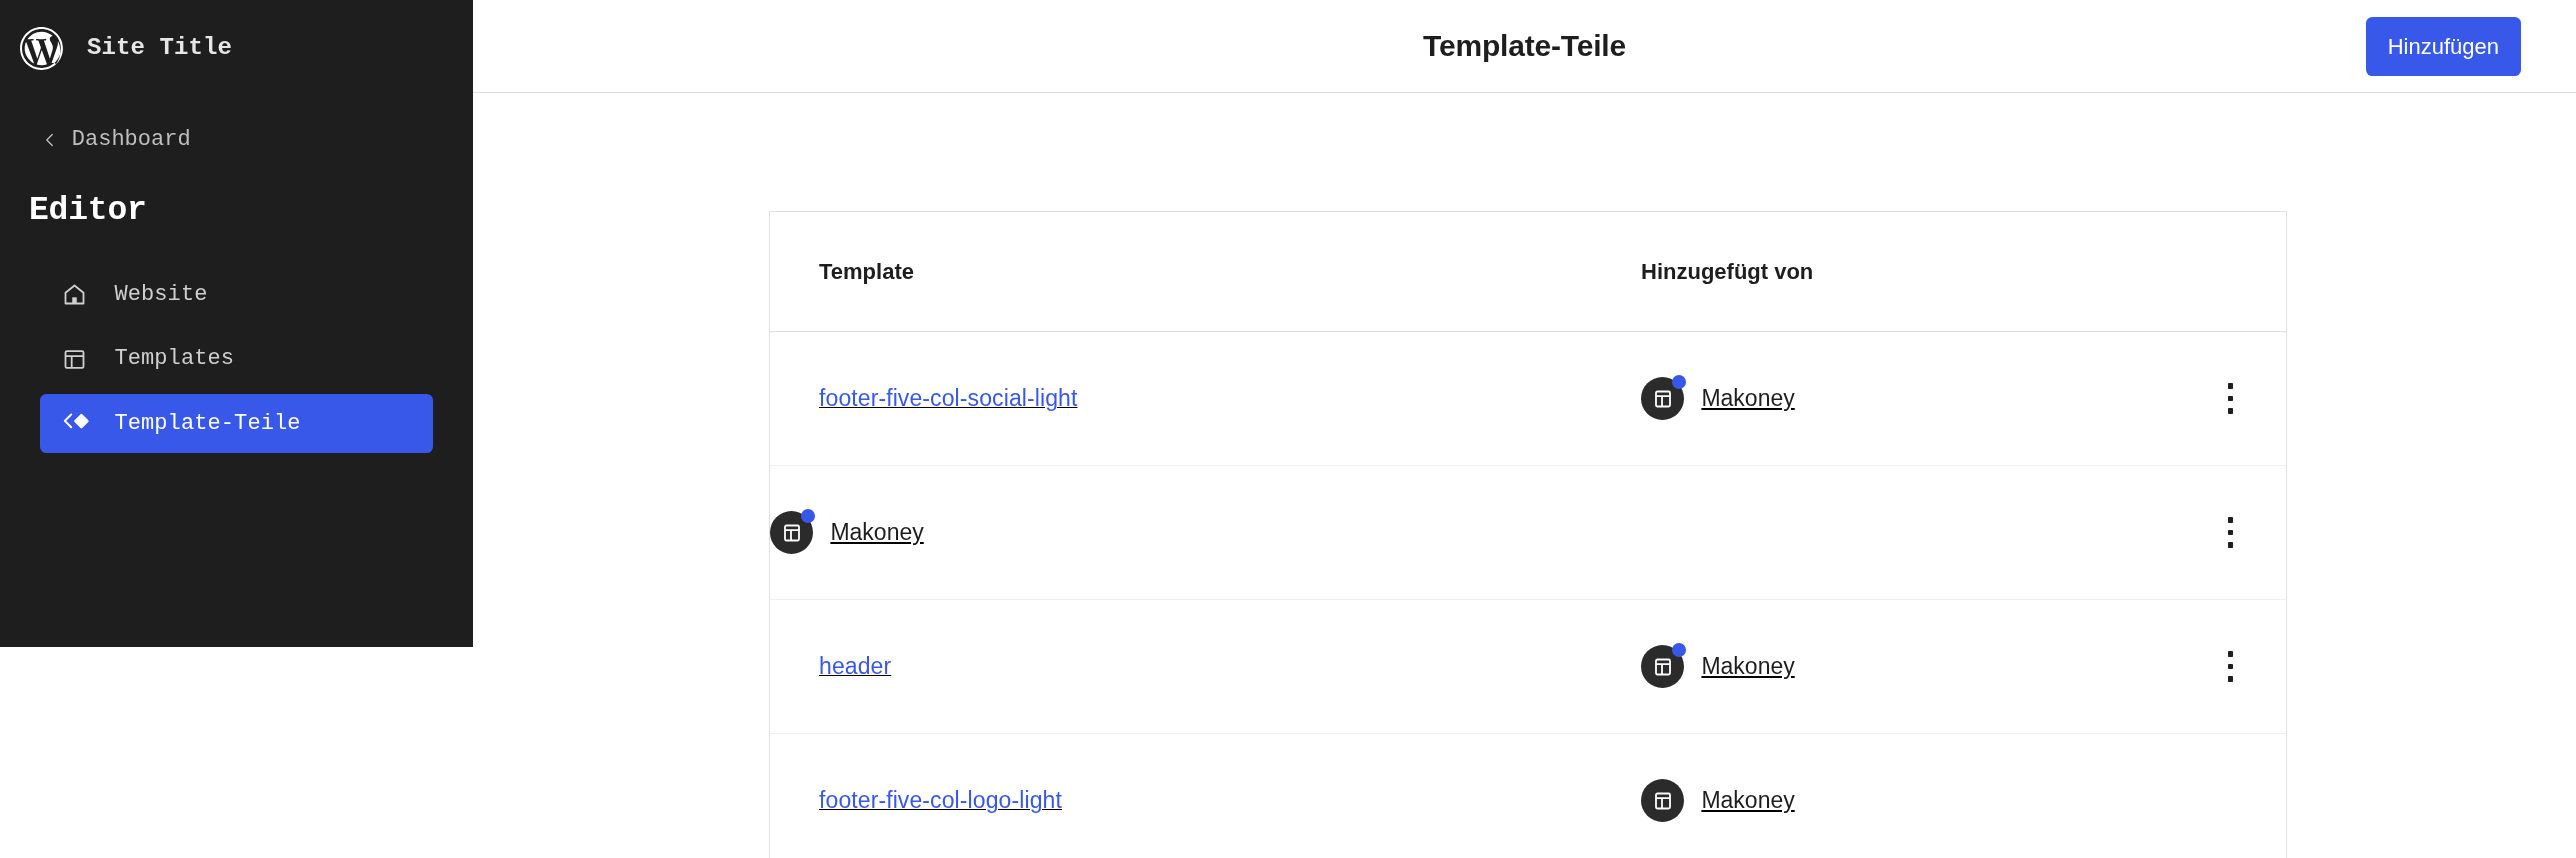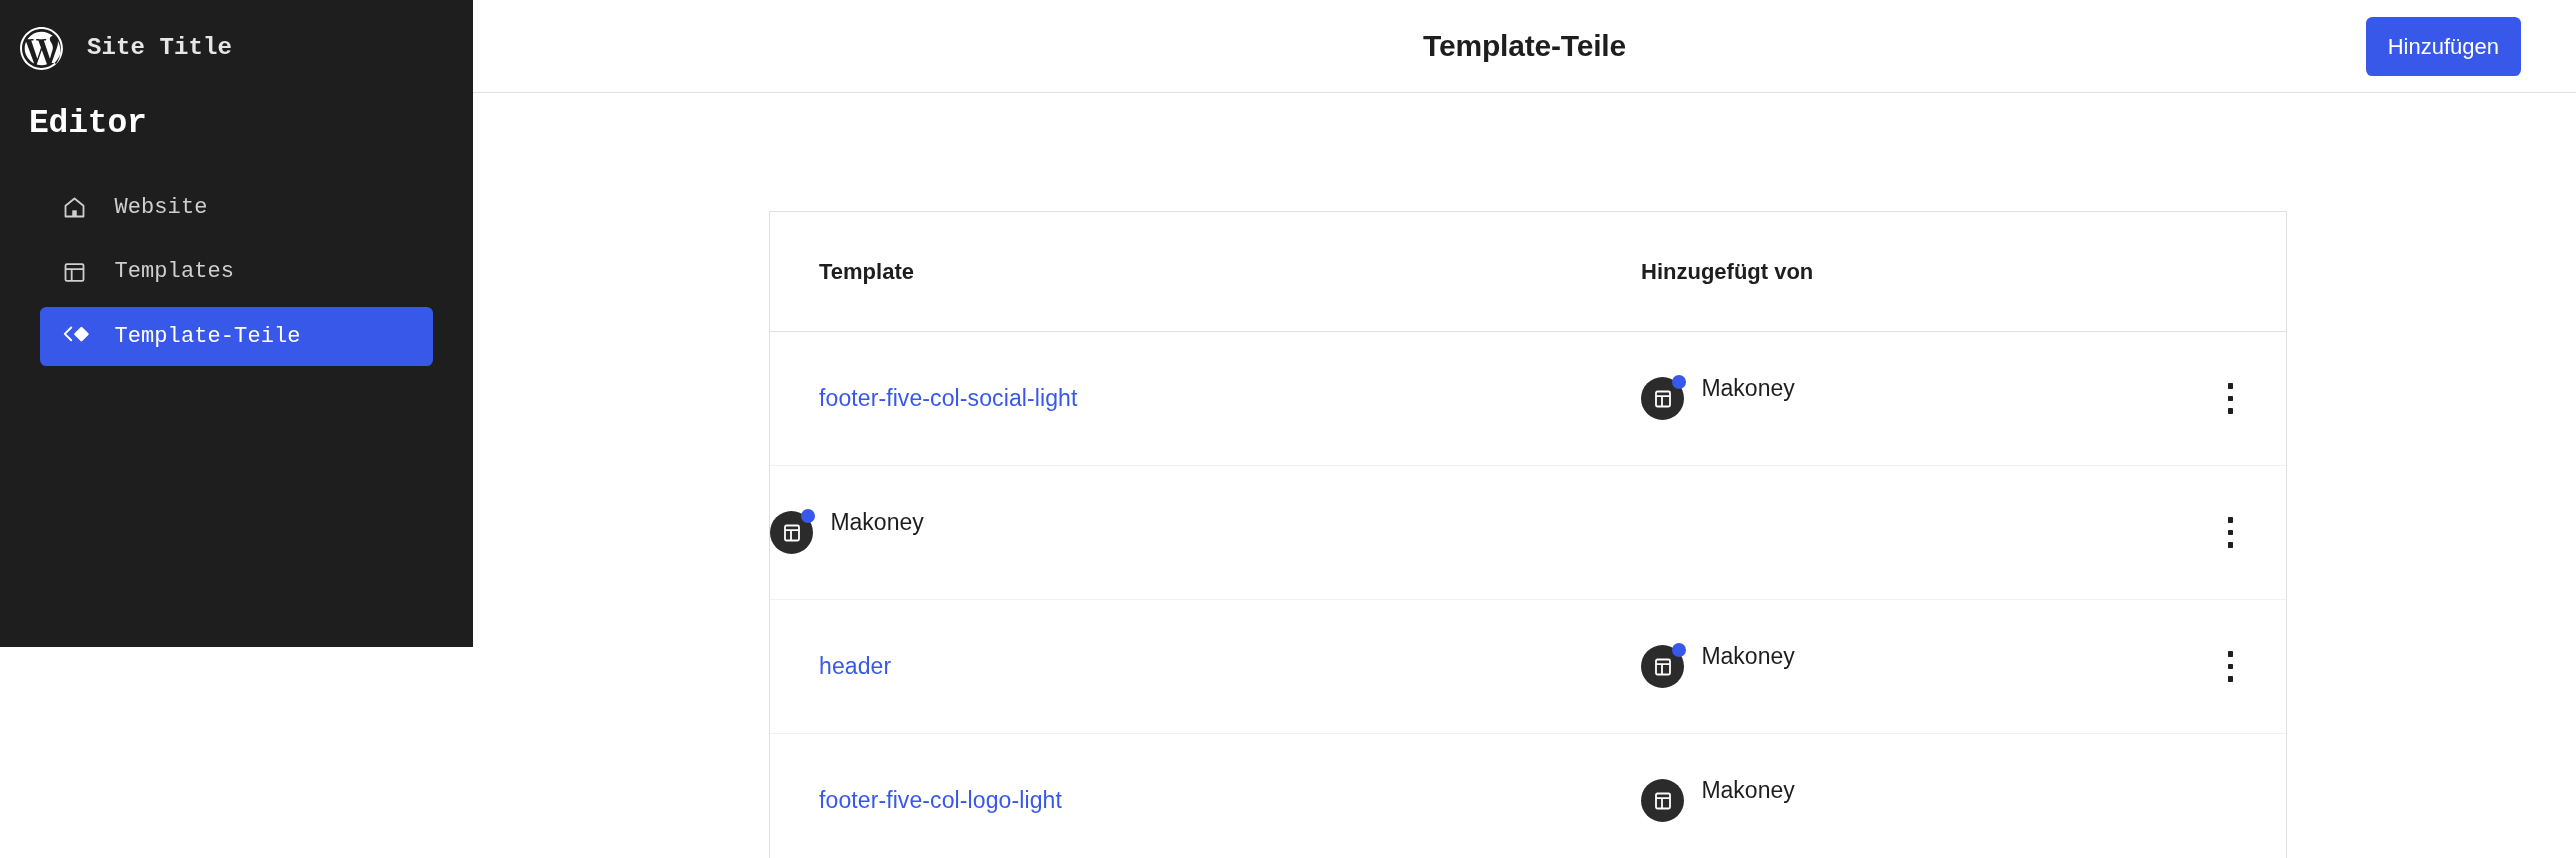--- a/index.html
+++ b/index.html
@@ -87,23 +87,23 @@
   .content { padding:0; }
   .table-card {
     margin:118px 0 0 296px;
     width:1518px;
     border:1.6px solid #e0e0e0;
     border-bottom:none;
     background:#fff;
   }
   .trow { display:flex; align-items:center; width:100%; position:relative;gap:41px; }
   .trow.head { height:120px; border-bottom:1.6px solid #e0e0e0; }
-  .trow.body { height:134px; border-bottom:1.6px solid #f0f0f0; }
+  .trow.body { height:134px; border-bottom:1.6px solid #f0f0f0;text-decoration:underline; }
   .cell-template { width:830px; flex:0 0 830px; padding-left:49px; }
-  .cell-author { flex:1 1 auto; display:flex; gap:17.4px; }
+  .cell-author { flex:1 1 auto; display:flex; align-items:center; gap:17.4px; }
   .cell-actions { width:111px; flex:0 0 111px; display:flex; align-items:center; justify-content:center; }
 
   .th { font-size:22px; font-weight:700; color:#1e1e1e; line-height:1; }
   .tpl-link {
     font-size:23px; color:#3858e9; line-height:1;
     text-decoration:none; cursor:pointer; letter-spacing:0.1px;
   }
   .avatar-wrap { position:relative; width:43px; height:43px; flex:0 0 43px; }
   .avatar {
     width:43px; height:43px; border-radius:50%;
@@ -130,20 +130,28 @@
 
     <div class="sb-brand">
       <span class="wp-logo">
         <svg viewBox="0 0 32 32" width="49" height="49" aria-hidden="true">
           <path fill="#ffffff" d="M16 2C8.27 2 2 8.27 2 16s6.27 14 14 14 14-6.27 14-14S23.73 2 16 2zm0 1.3c7.01 0 12.7 5.69 12.7 12.7S23.01 28.7 16 28.7 3.3 23.01 3.3 16 8.99 3.3 16 3.3zM5.02 16c0-1.59.34-3.1.95-4.46l5.23 14.33C7.93 24.03 5.02 20.35 5.02 16zM16 26.98c-1.08 0-2.12-.16-3.1-.45l3.29-9.56 3.37 9.24c.02.05.05.1.07.15-1.14.4-2.36.62-3.63.62zm1.51-16.14c.66-.03 1.26-.1 1.26-.1.59-.07.52-.94-.07-.9 0 0-1.78.14-2.93.14-1.08 0-2.89-.14-2.89-.14-.59-.04-.66.86-.07.9 0 0 .56.07 1.15.1l1.71 4.68-2.4 7.19-3.99-11.87c.66-.03 1.26-.1 1.26-.1.59-.07.52-.94-.07-.9 0 0-1.78.14-2.93.14-.21 0-.45-.01-.71-.01 1.96-2.98 5.33-4.95 9.17-4.95 2.86 0 5.46 1.09 7.41 2.88-.05 0-.09-.01-.14-.01-1.08 0-1.84.94-1.84 1.95 0 .9.52 1.67 1.08 2.57.42.73.9 1.67.9 3.02 0 .94-.36 2.03-.83 3.54l-1.09 3.65-3.95-11.77zm5.08 14.69 3.31-9.56c.62-1.54.82-2.78.82-3.88 0-.4-.03-.77-.07-1.11 1.1 2 1.72 4.29 1.72 6.73 0 3.18-1.06 6.11-2.84 8.47-.3-.23-.62-.43-.94-.65z"></path>
         </svg>
       </span>
       <span class="sb-site-title">Site Title</span>
     </div>
 
+    <div class="sb-back">
+      <span class="chev">
+        <svg viewBox="0 0 24 24" width="17.4" height="24" aria-hidden="true">
+          <path d="M15.5 4.5 8 12l7.5 7.5" fill="none" stroke="#bfbfbf" stroke-width="1.8" stroke-linecap="round" stroke-linejoin="round"></path>
+        </svg>
+      </span>
+      <span class="sb-back-label">Dashboard</span>
+    </div>
 
     <h1 class="sb-heading">Editor</h1>
 
     <nav class="sb-nav">
 
       <div class="sb-item">
         <span class="sb-ico">
           <svg viewBox="0 0 24 24" width="27" height="27" aria-hidden="true">
             <path d="M4 10.5 12 4l8 6.5V20H4v-9.5z" fill="none" stroke="#cfcfcf" stroke-width="1.6" stroke-linejoin="round"></path>
             <rect x="10" y="14.5" width="4" height="5.5" fill="#cfcfcf"></rect>

